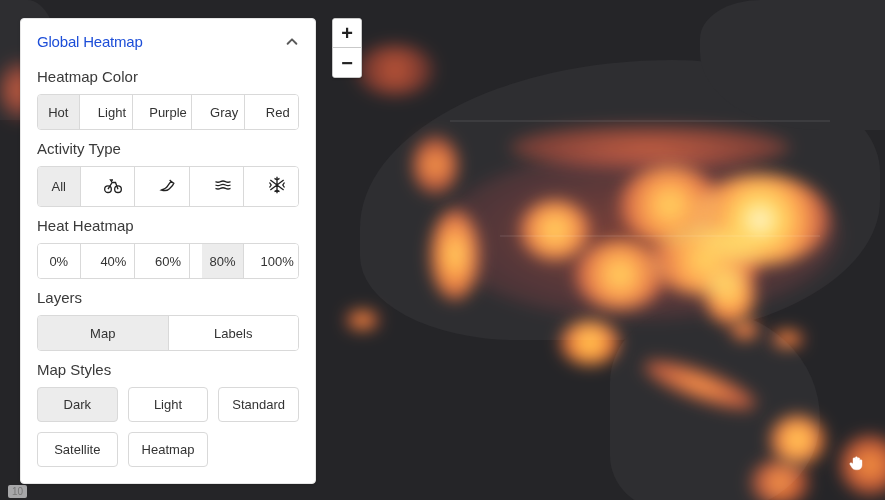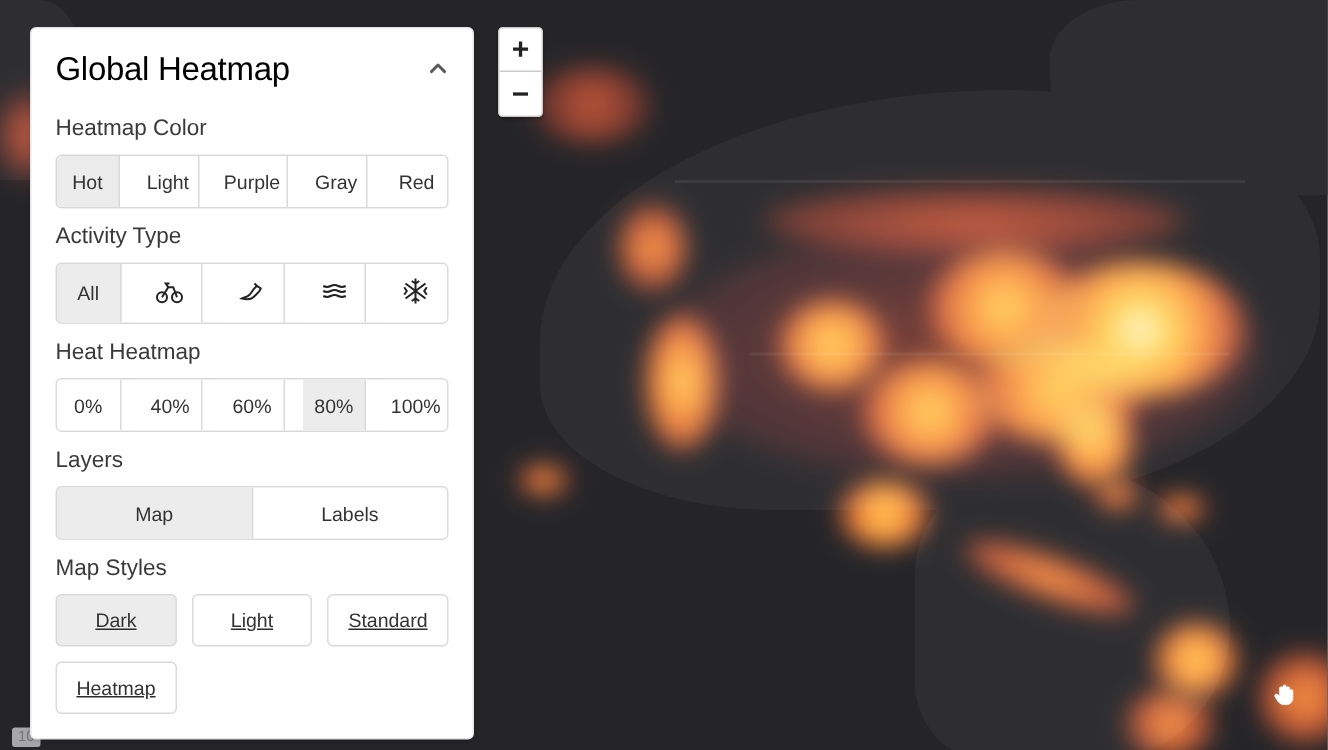--- a/index.html
+++ b/index.html
@@ -36,23 +36,23 @@
     border: 1px solid #e6e6e6;
     box-shadow: 0 1px 3px rgba(0,0,0,0.15);
     padding: 14px 16px 16px 16px;
     color: #2b2b2b;
   }
   .panel-header {
     display: flex; justify-content: space-between; align-items: center;
     margin-bottom: 18px;
   }
   .panel-title {
-    font-size: 22px;
+    font-size: 15px;
     font-weight: 400;
-    color: #000000;
+    color: #1d4ed8;
     letter-spacing: -0.2px;
   }
   .chevron {
     width: 14px; height: 14px;
     display: flex; align-items: center; justify-content: center;
     color: #5a5a5a;
   }
   .section-label {
     font-size: 15px;
     color: #3a3a3a;
@@ -89,21 +89,20 @@
     border: 1px solid #d9d9d9;
     border-radius: 4px;
     overflow: hidden;
     width: 100%;
   }
   .layers-group .seg-btn { flex: 1; padding: 3px 4px; }
   .style-grid {
     display: grid;
     grid-template-columns: 1fr 1fr 1fr;
     gap: 10px;
-    text-decoration: underline;
   }
   .style-btn {
     background: #fff;
     border: 1px solid #d9d9d9;
     border-radius: 4px;
     padding: 9px 6px;
     font-size: 13px;
     color: #333;
     cursor: pointer;
     text-align: center;
@@ -287,15 +286,16 @@
     <button class="seg-btn">Labels</button>
   </div>
 
   <div class="section-label">Map Styles</div>
   <div class="style-grid">
     <button class="style-btn selected">Dark</button>
     <button class="style-btn">Light</button>
     <button class="style-btn">Standard</button>
   </div>
   <div class="style-grid style-row2">
+    <button class="style-btn">Satellite</button>
     <button class="style-btn">Heatmap</button>
   </div>
 </div>
 
 </body></html>

